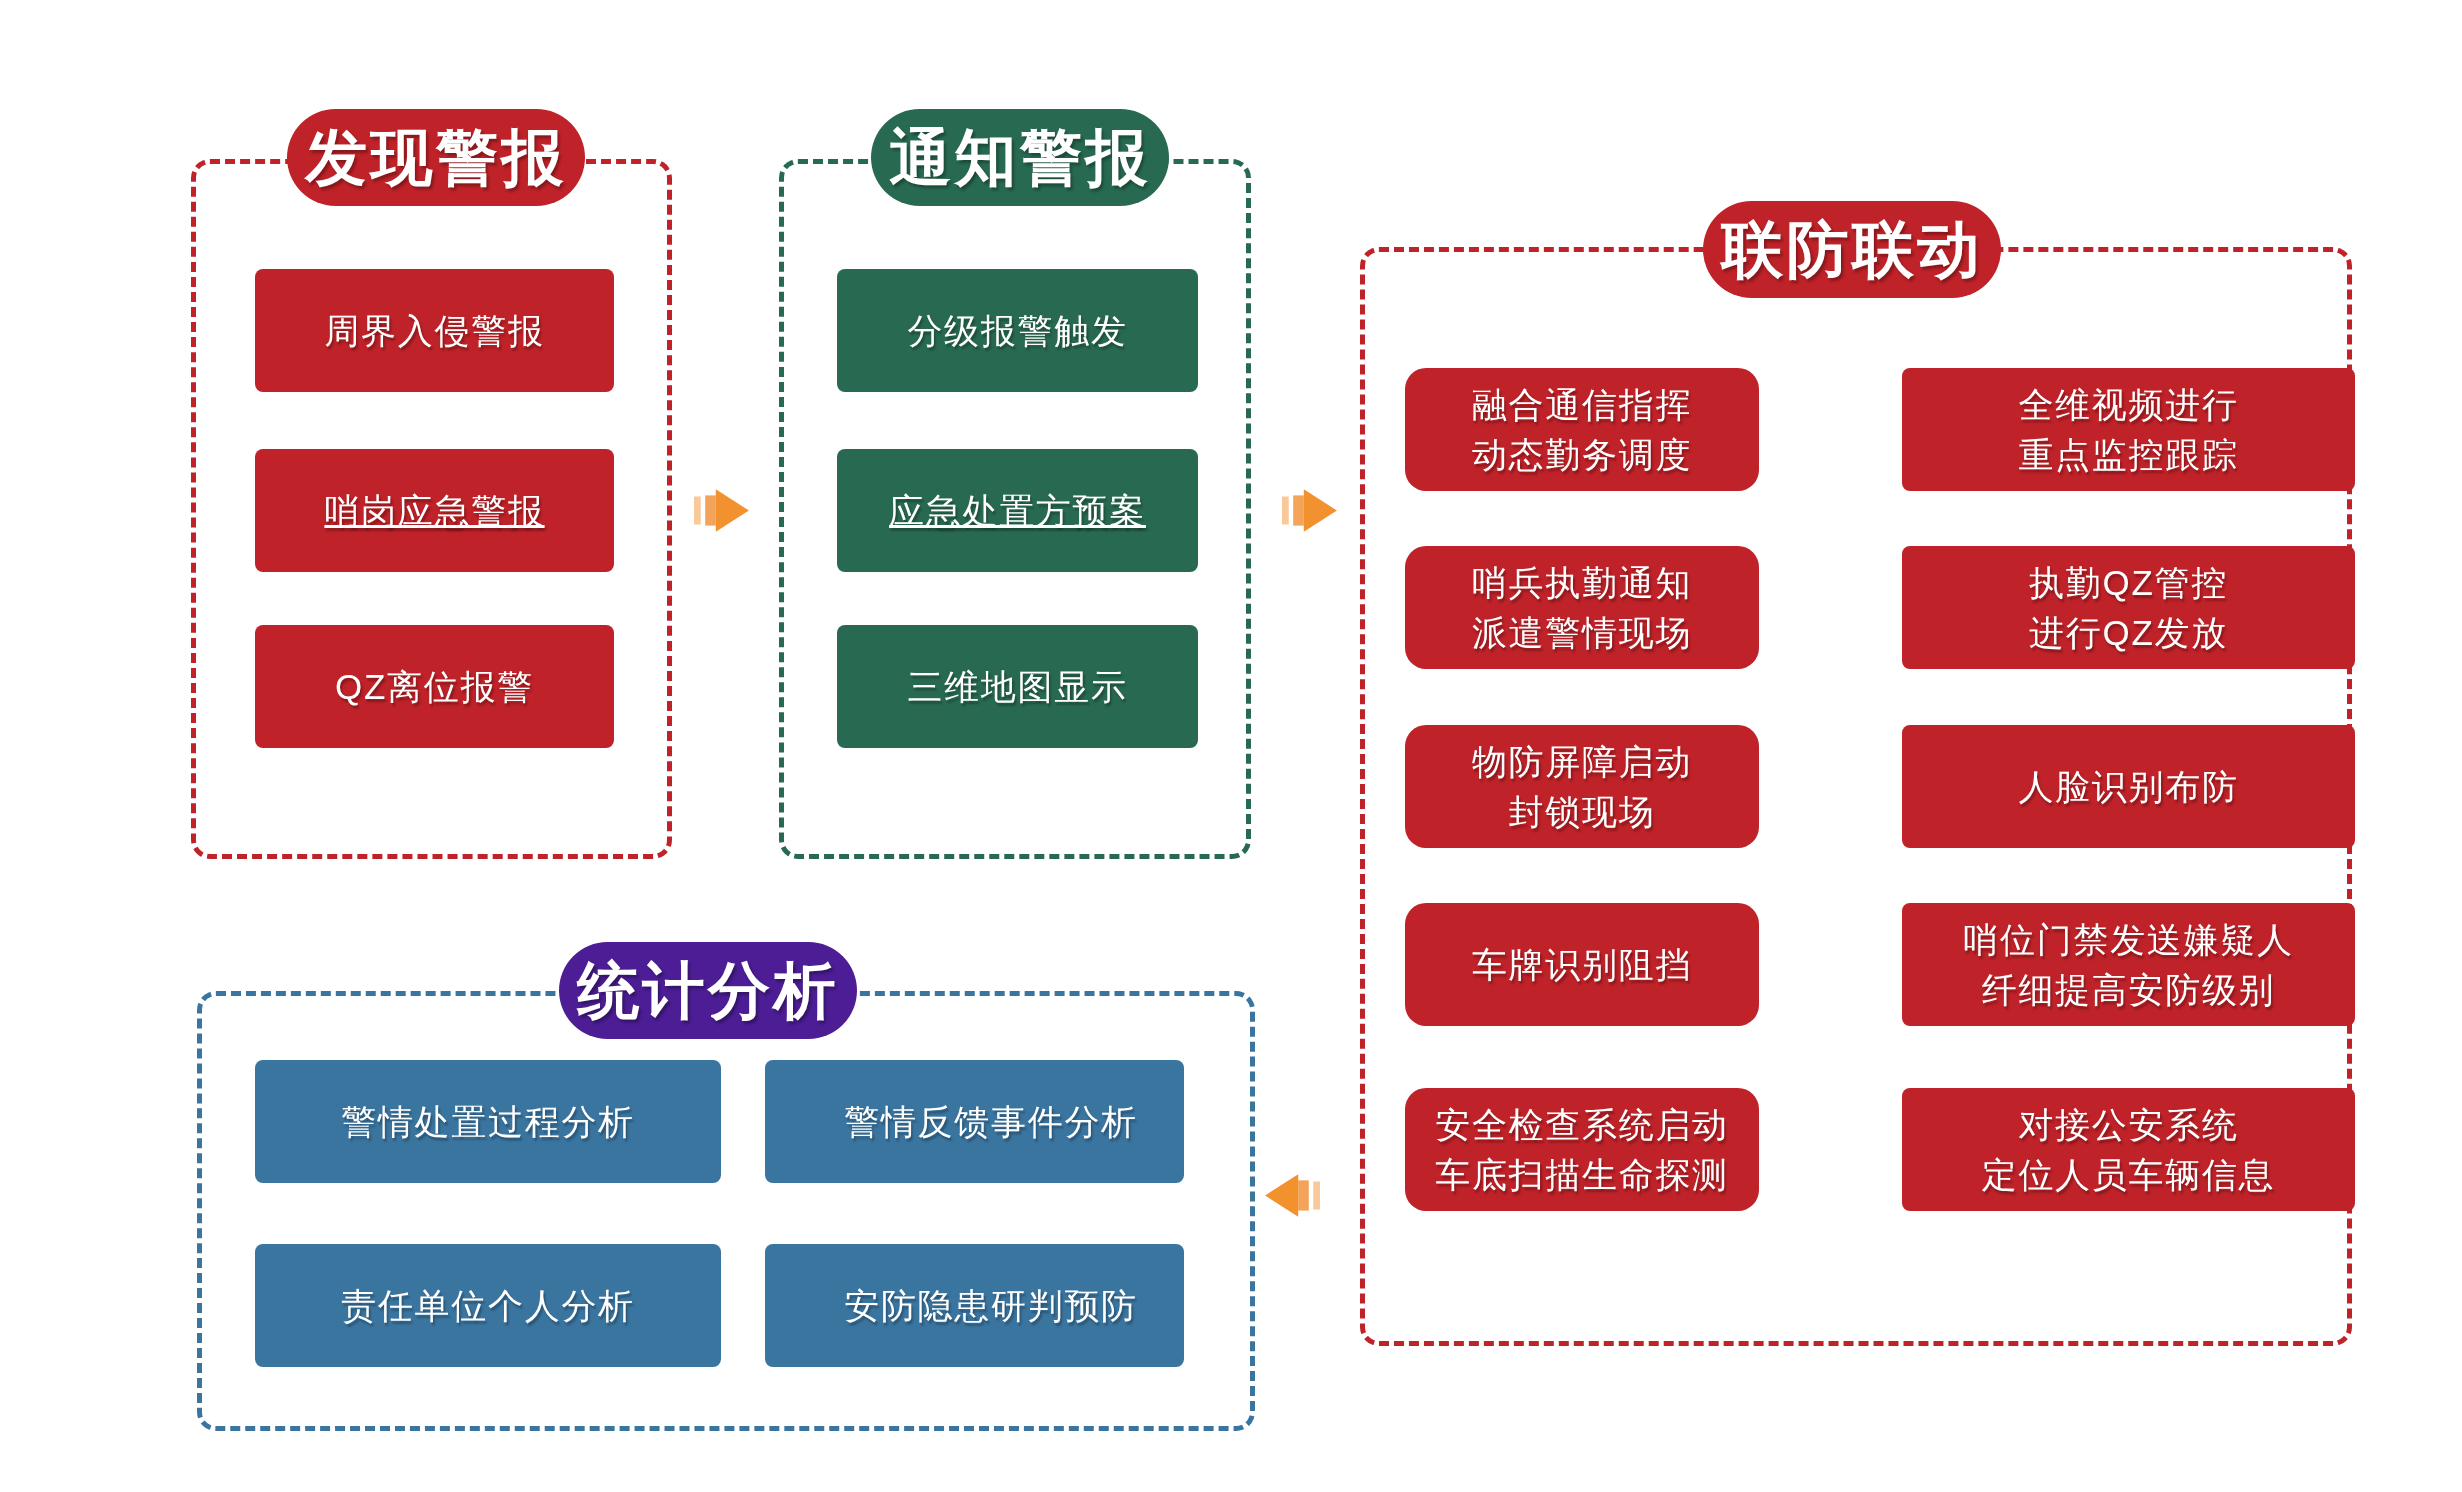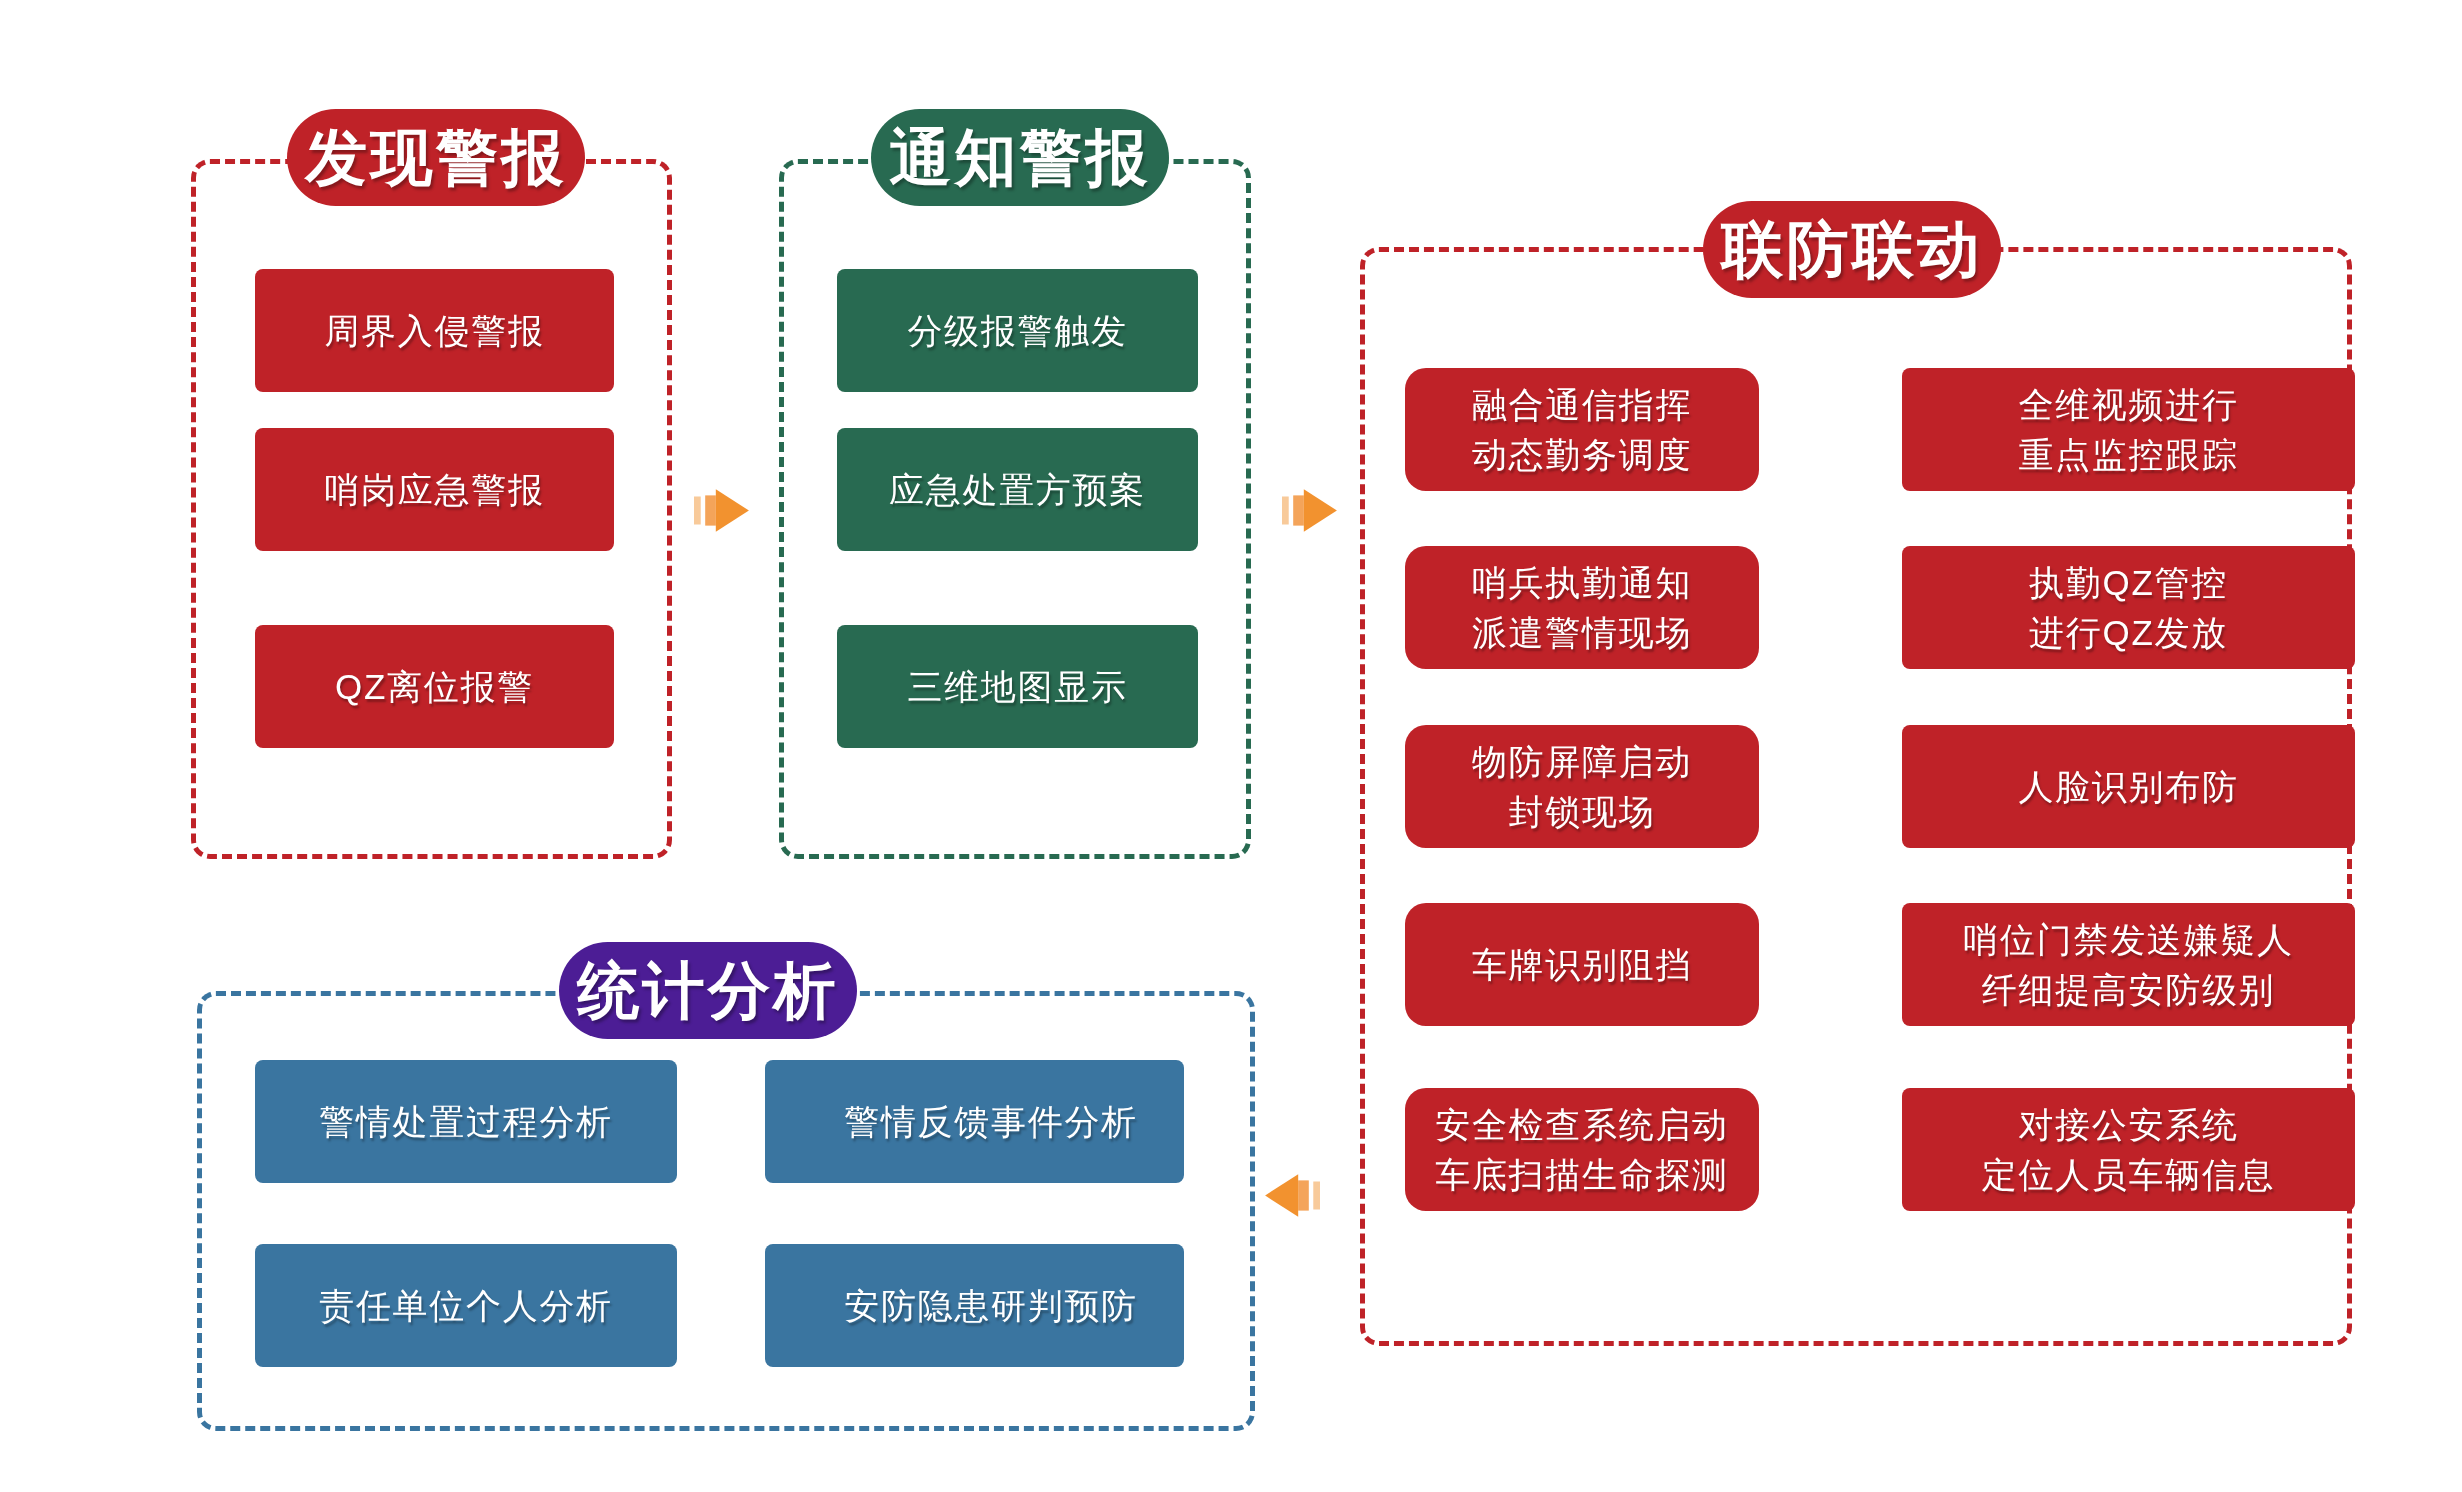--- a/index.html
+++ b/index.html
@@ -44,25 +44,25 @@
   }
   .red   { background:#BF2228; }
   .green { background:#286A51; }
   .blue  { background:#3A75A0; }
 
   
   .c-s1  { left:255px;  width:359px; }
   .c-s2  { left:837px; width:361px; }
   .c-s3l { left:1405px; width:354px;border-radius:21px; }
   .c-s3r { left:1902px; width:453px; }
-  .c-s4l { left:255px;  width:422px; }
+  .c-s4l { left:255px;  width:466px; }
   .c-s4r { left:765px; width:419px;padding-left:33px; }
 
   
-  .row-a { top:269px; }  .row-b { top:428px; }  .row-c { top:625px; }
+  .row-a { top:269px; }  .row-b { top:449px;text-decoration:underline; }  .row-c { top:625px; }
   .jrow-0 { top:368px; } .jrow-1 { top:546px; } .jrow-2 { top:725px; }
   .jrow-3 { top:903px; } .jrow-4 { top:1088px; }
   .srow-0 { top:1060px; } .srow-1 { top:1244px; }
 
   
   .arrow { position:absolute; width:56px; height:45px; z-index:2; }
   .arrow svg { display:block; width:100%; height:100%; }
   .arrow-1 { left:694px; top:488px; }
   .arrow-2 { left:1282px; top:488px; }
   .arrow-3 { left:1264px; top:1173px; transform:scaleX(-1); }

